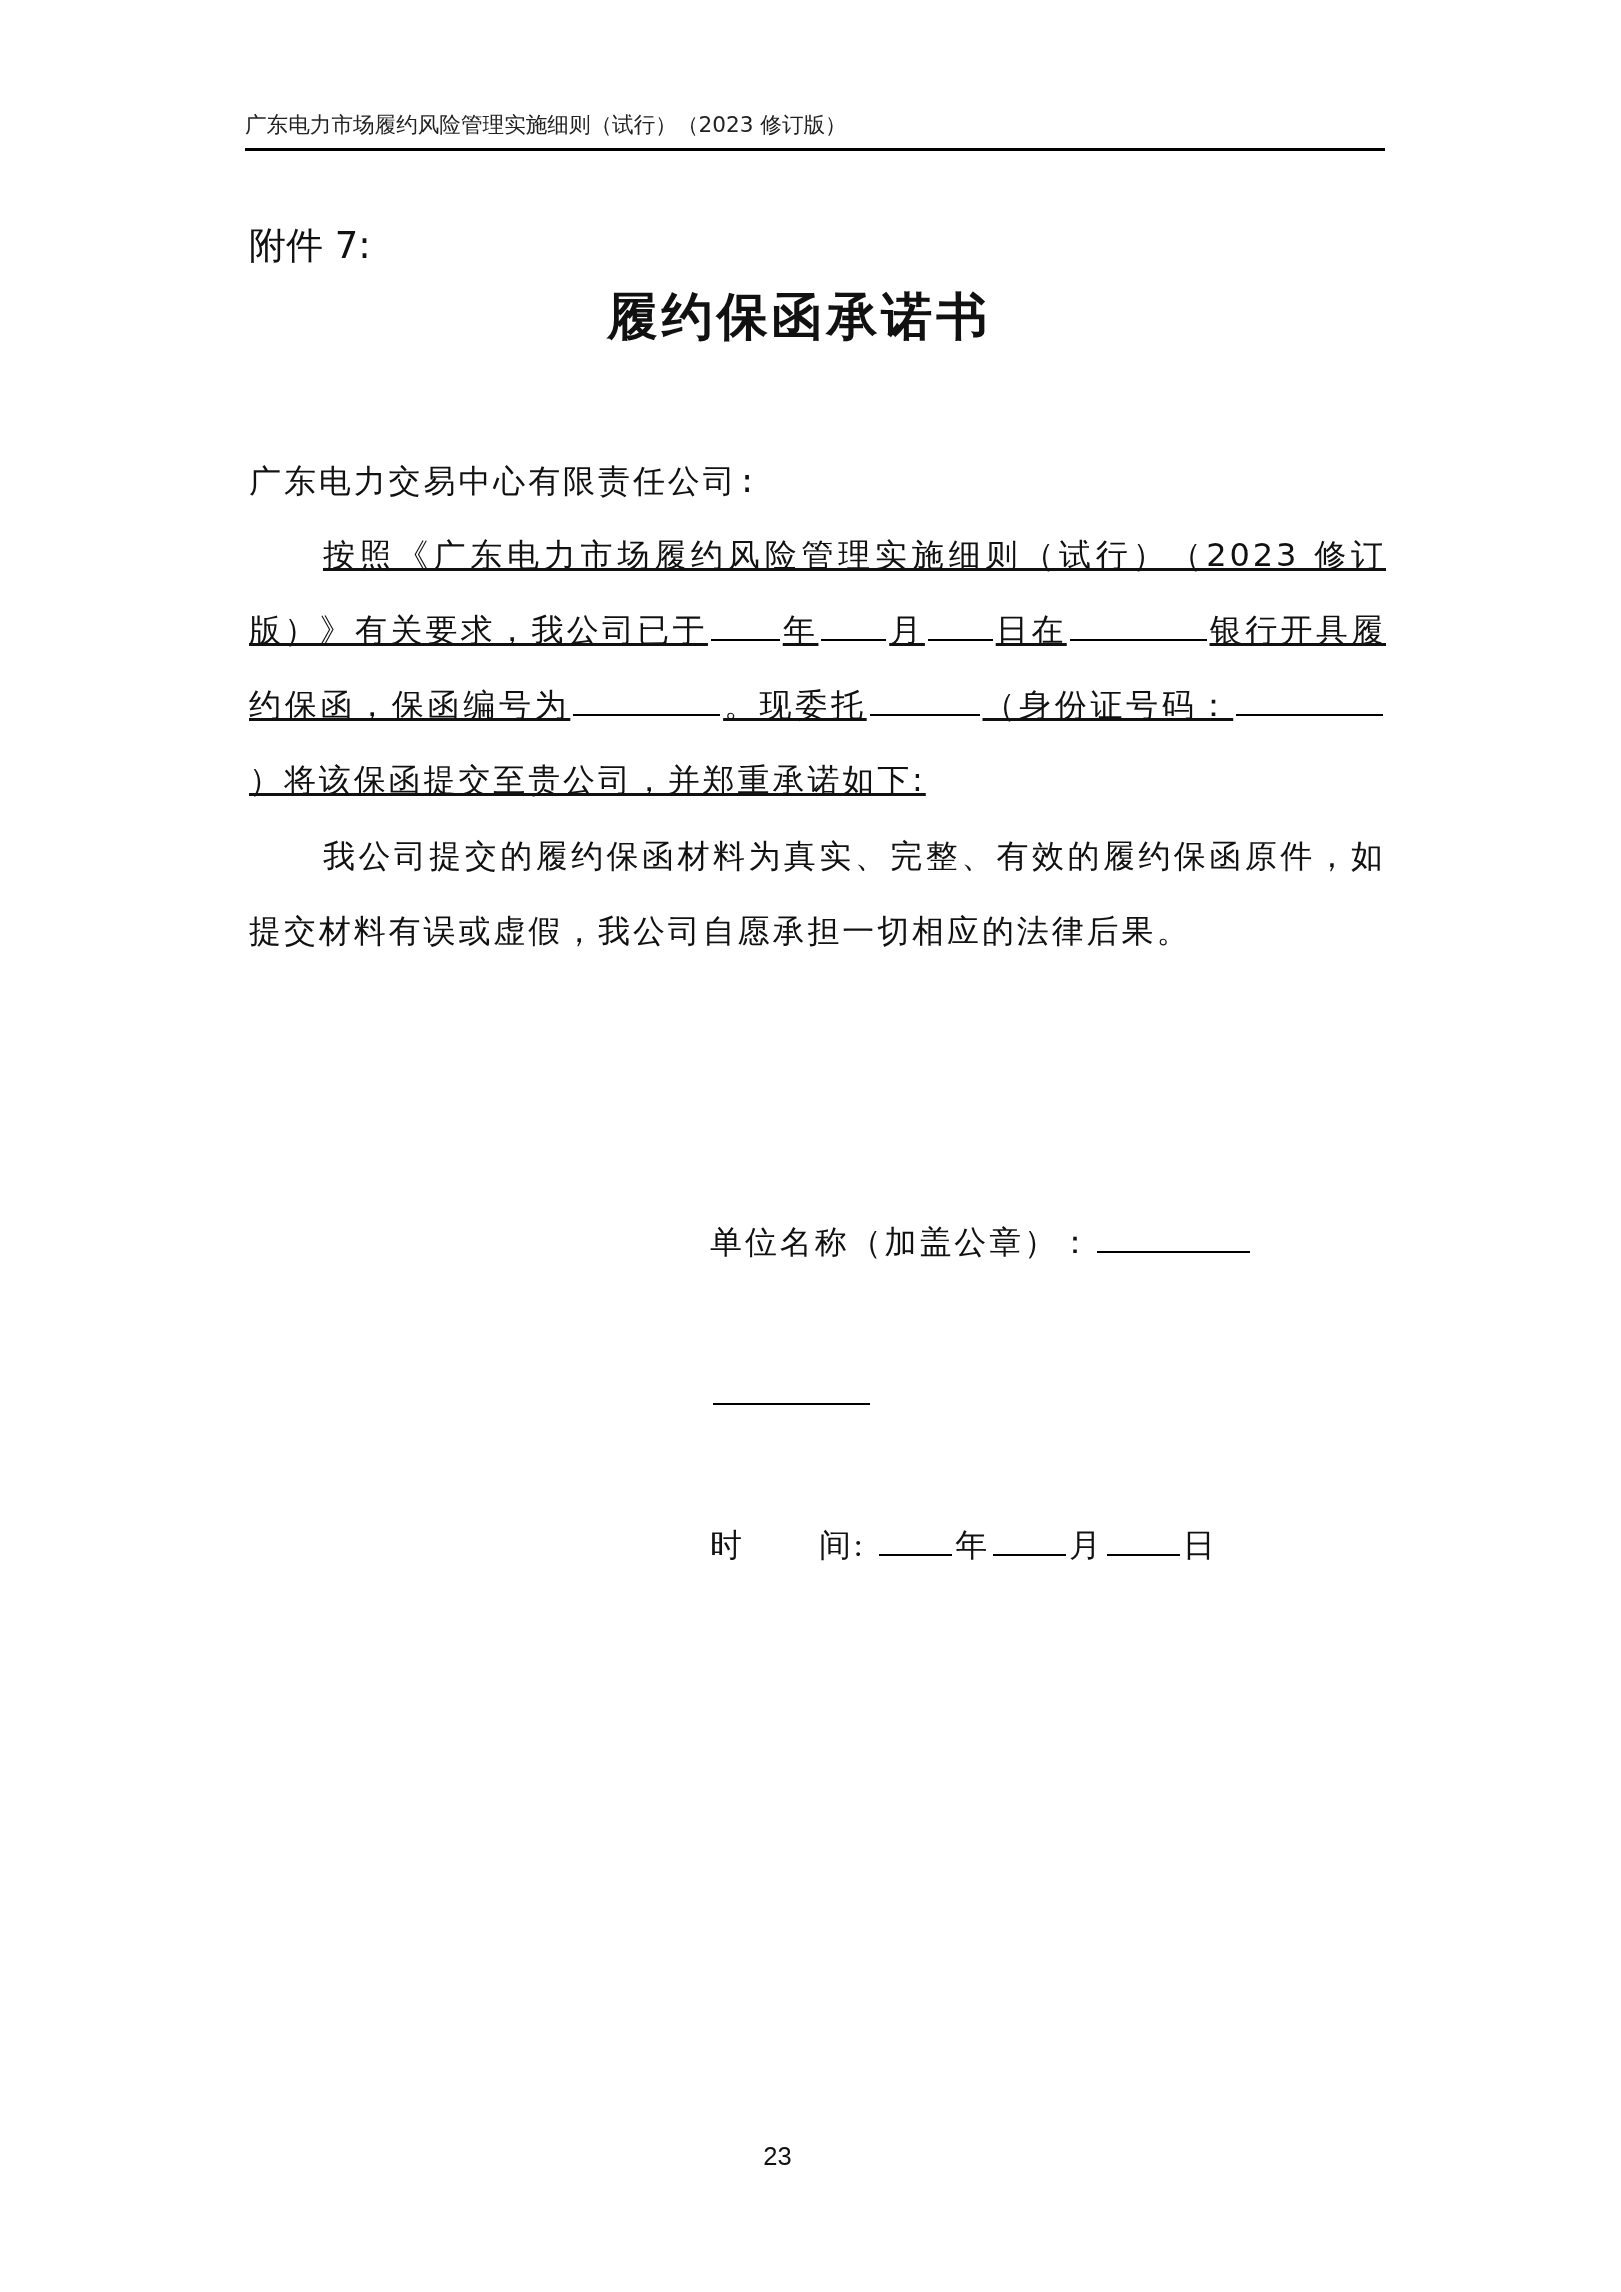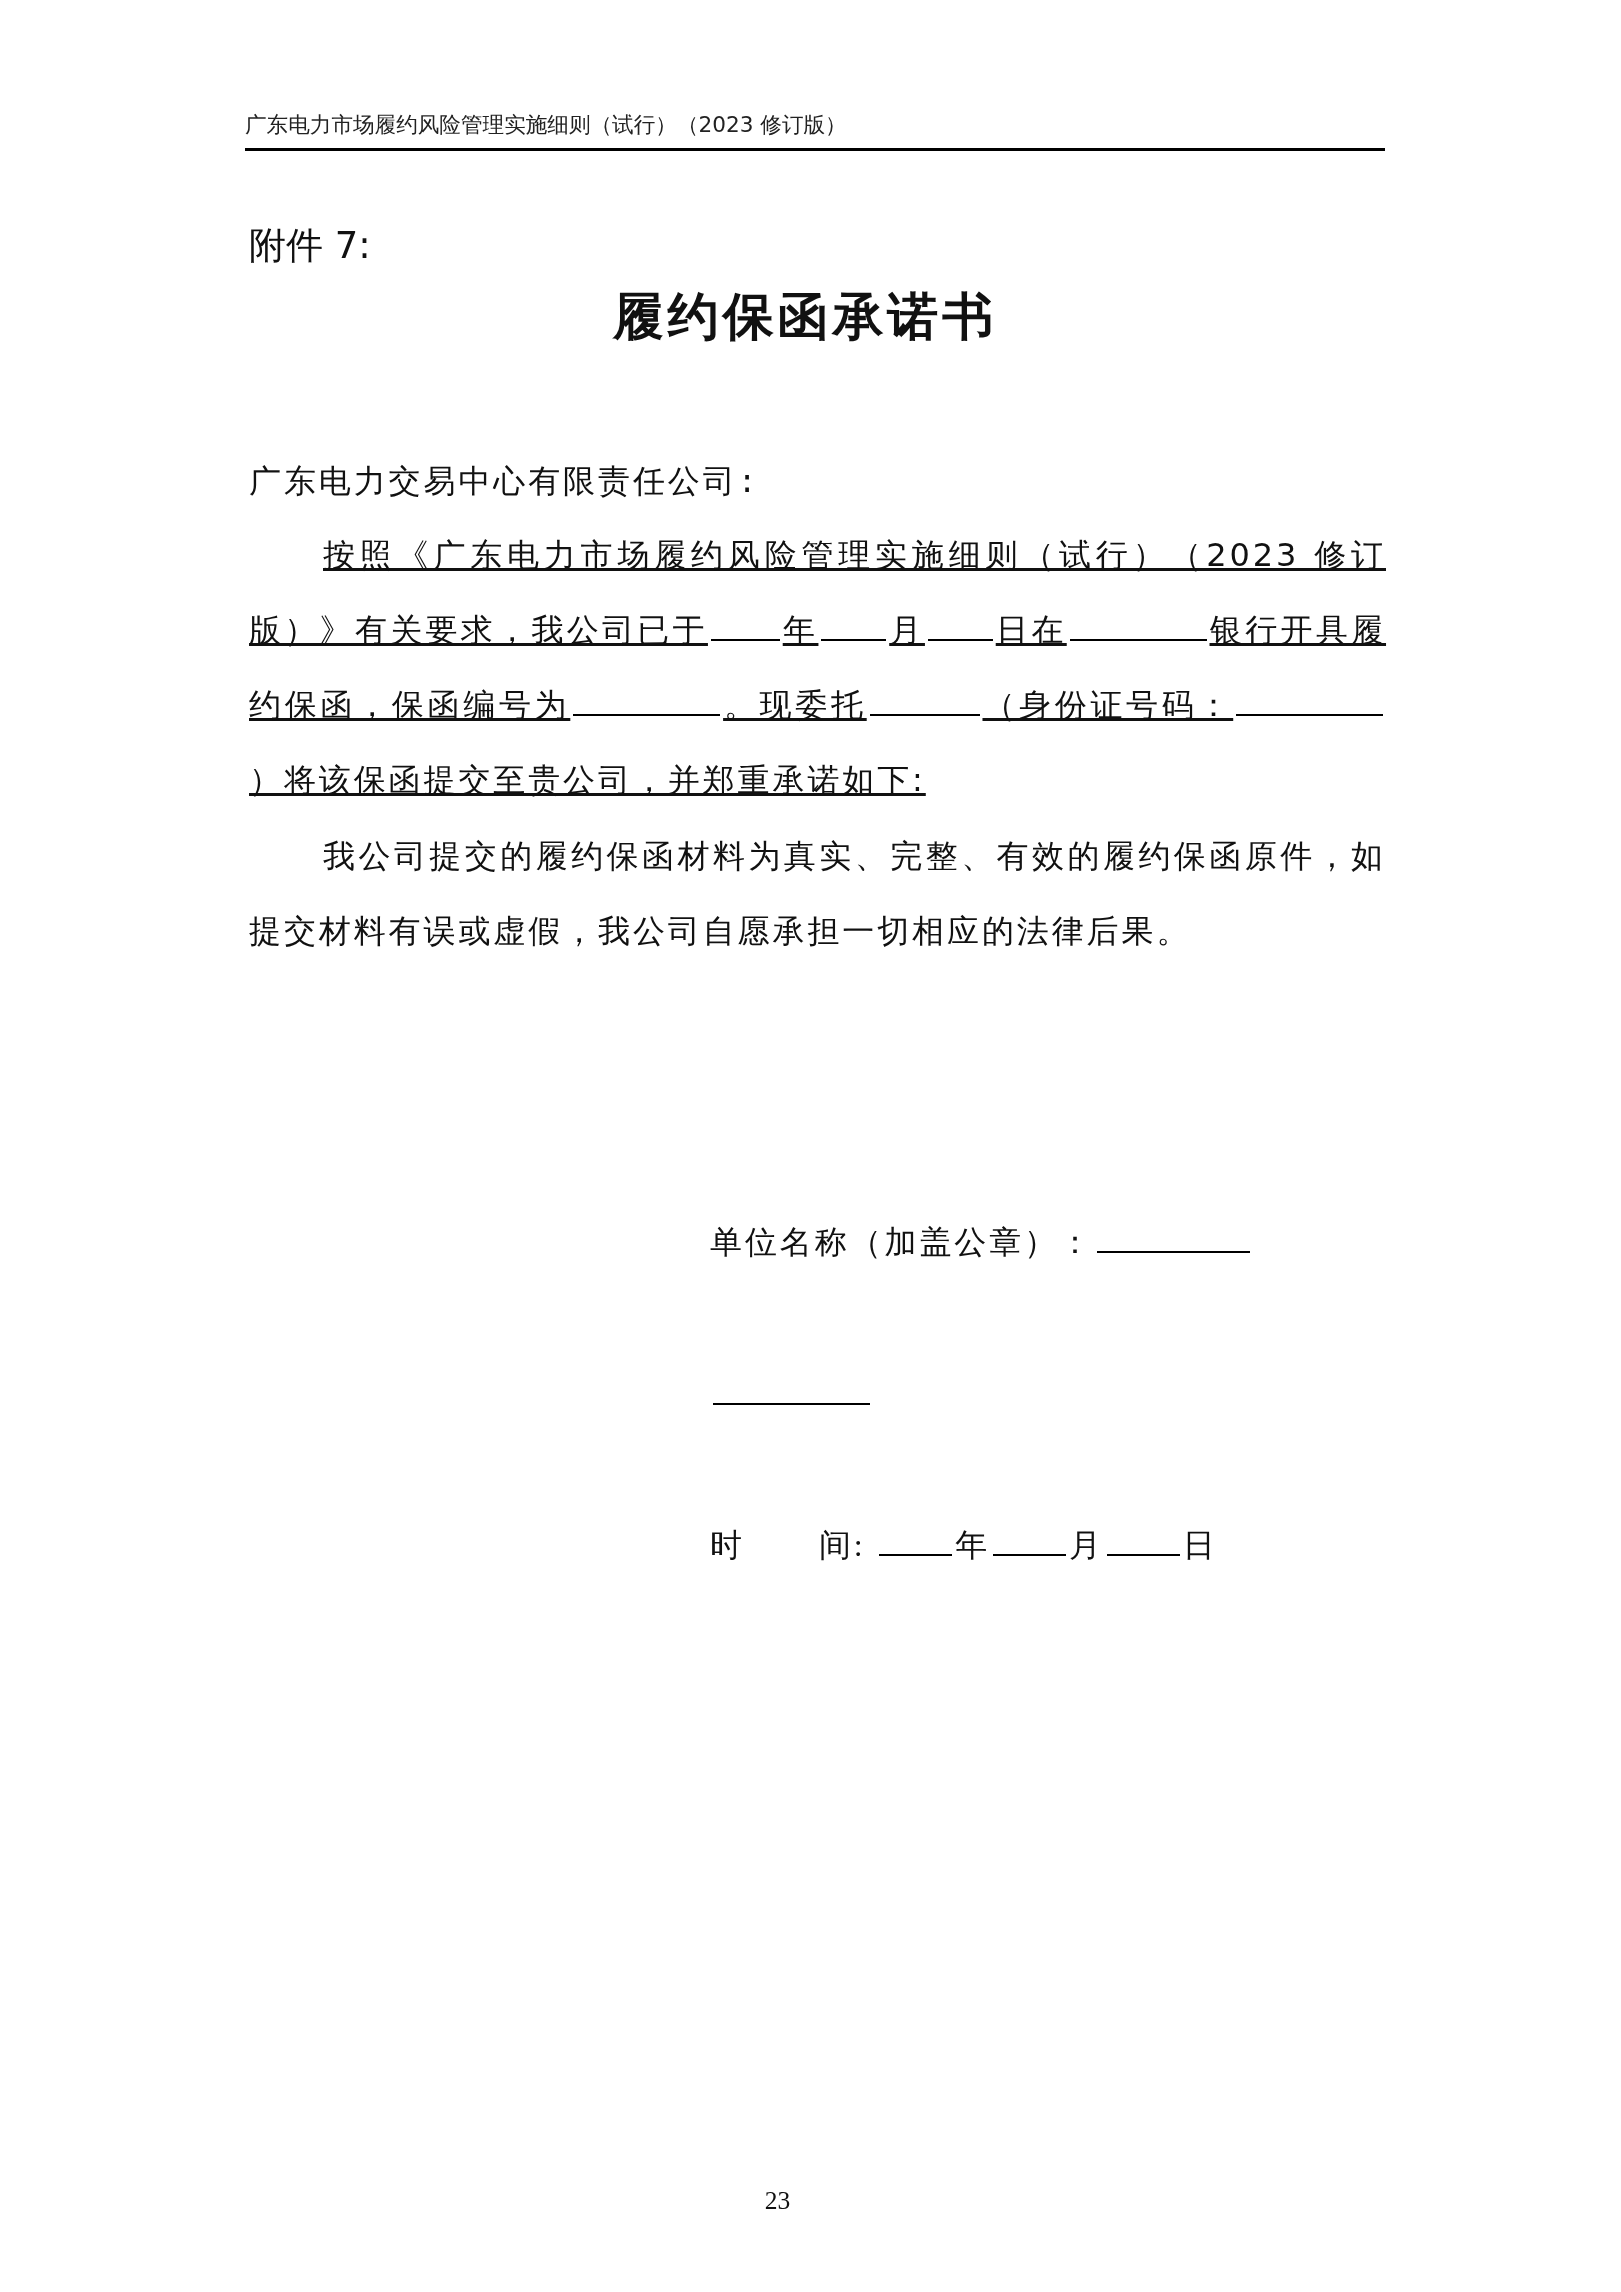--- a/index.html
+++ b/index.html
@@ -14,21 +14,21 @@
     }
     .header-rule {
       position: absolute; left: 245px; top: 148px; width: 1140px; height: 2.9px;
       background: #000;
     }
     .attachment {
       position: absolute; left: 249px; top: 222px; font-size: 37px; line-height: 47px;
       font-family: "DejaVu Sans", sans-serif;
     }
     .title {
-      position: absolute; left: 9px; top: 282px; width: 1504px; text-align: center;
+      position: absolute; left: 3px; top: 282px; width: 1504px; text-align: center;
       font-size: 51px; font-weight: bold; line-height: 69px; letter-spacing: 3.9px;
       font-family: "DejaVu Sans", sans-serif;
       padding-left: 44px;
     }
     .body-text {
       position: absolute; left: 249px; width: 1137px;
       font-size: 32px; line-height: 75px; letter-spacing: 2.9px;
       font-family: "DejaVu Sans", sans-serif;
     }
     .addressee { top: 446px; font-family: Liberation Mono, monospace; }
@@ -41,21 +41,21 @@
     .sig-line {
       position: absolute; left: 710px; font-size: 32px; line-height: 43px;
       letter-spacing: 2.9px; font-family: Liberation Serif, serif; white-space: nowrap;
     }
     .sig1 { top: 1221px; }
     .sig2 { top: 1373px; }
     .sig3 { top: 1524px; }
     .gap { display: inline-block; width: 74px; }
     .page-number {
       position: absolute; left: 0; top: 2142px; width: 1555px; text-align: center;
-      font-size: 25.5px; font-family: Liberation Serif, serif; margin-top: 44px;
+      font-size: 25.5px; font-family: Liberation Sans, sans-serif;
     }
   </style>
 </head>
 <body>
 
 <div class="header">广东电力市场履约风险管理实施细则（试行）（2023 修订版）</div>
 <div class="header-rule"></div>
 
 <div class="attachment">附件 7:</div>
 <div class="title">履约保函承诺书</div>

